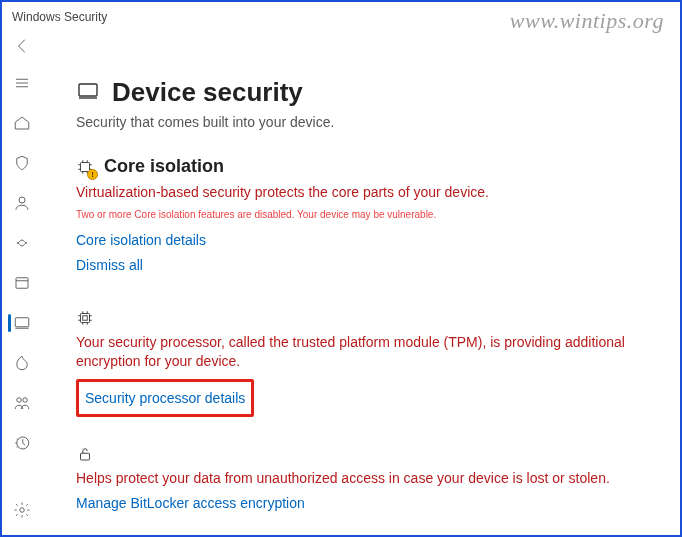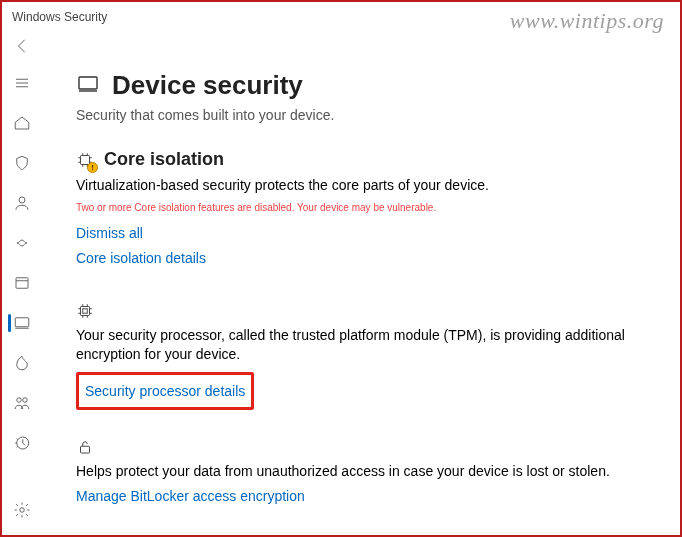--- a/index.html
+++ b/index.html
@@ -1,39 +1,39 @@
 <!DOCTYPE html>
 <html><head>
   <meta charset="utf-8">
   <style>
     * { box-sizing: border-box; margin: 0; padding: 0; }
     html, body { width: 682px; height: 537px; font-family: "Segoe UI", Tahoma, sans-serif; background: #fff; color: #222; overflow: hidden; }
-    .window { width: 682px; height: 537px; border: 2px solid #b91c1c; position: relative; display: flex; flex-direction: column; }
+    .window { width: 682px; height: 537px; border: 2px solid #1d4ed8; position: relative; display: flex; flex-direction: column; }
     .titlebar { height: 30px; display: flex; align-items: center; padding: 0 10px; font-size: 12px; color: #444; }
     .watermark { position: absolute; top: 6px; right: 16px; font-size: 22px; color: rgba(80,80,80,0.55); font-family: Georgia, serif; letter-spacing: 0.5px; pointer-events: none; font-style: italic; }
     .body { flex: 1; display: flex; overflow: hidden; }
     .backrow { height: 32px; display: flex; align-items: center; padding-left: 12px; }
     .backrow svg { width: 18px; height: 18px; stroke: #555; }
     .sidebar { width: 40px; display: flex; flex-direction: column; align-items: center; padding-top: 4px; gap: 10px; border-right: 0; }
     .sidebar .nav-icon { width: 32px; height: 30px; display: flex; align-items: center; justify-content: center; cursor: pointer; position: relative; }
     .sidebar .nav-icon svg { width: 18px; height: 18px; stroke: #555; fill: none; stroke-width: 1.2; }
     .sidebar .nav-icon.active::before { content: ""; position: absolute; left: 2px; top: 6px; width: 3px; height: 18px; background: #0067c0; border-radius: 2px; }
     .spacer { flex: 1; }
-    .content { flex: 1; padding: 6px 30px 20px 34px; overflow-y: auto; }
+    .content { flex: 1; padding: 6px 30px 20px 34px; overflow-y: auto; margin-top: 7px; }
     .page-header { display: flex; align-items: center; gap: 12px; margin-bottom: 6px; }
     .page-header .hicon svg { width: 24px; height: 24px; stroke: #333; fill: none; stroke-width: 1.4; }
     .page-header h1 { font-size: 26px; font-weight: 600; color: #222; }
     .subtitle { font-size: 14px; color: #555; margin-bottom: 26px; }
     .section { margin-bottom: 28px; max-width: 560px; }
     .sec-head { display: flex; align-items: center; gap: 10px; margin-bottom: 6px; }
     .sec-head h2 { font-size: 18px; font-weight: 600; color: #222; }
     .sec-icon { width: 18px; height: 18px; position: relative; }
     .sec-icon svg { width: 18px; height: 18px; stroke: #444; fill: none; stroke-width: 1.3; }
     .sec-icon .warn { position: absolute; right: -4px; bottom: -4px; width: 11px; height: 11px; background: #f7b500; border-radius: 50%; border: 1px solid #b88500; display: flex; align-items: center; justify-content: center; font-size: 8px; font-weight: 700; color: #5c3b00; }
-    .sec-desc { font-size: 14px; color: #000000; line-height: 1.35; margin-bottom: 6px; }
+    .sec-desc { font-size: 14px; color: #b91c1c; line-height: 1.35; margin-bottom: 6px; }
     .sec-warn { font-size: 10px; color: #ef4444; line-height: 1.35; margin-bottom: 10px; }
     .link { font-size: 14px; color: #0067c0; cursor: pointer; display: inline-block; margin-bottom: 8px; }
     .highlighted { border: 3px solid #e2231a; border-radius: 2px; padding: 7px 6px; display: inline-block; margin-top: 2px; }
     
     .icon-stroke { stroke: #555; fill: none; stroke-width: 1.2; }
   </style>
 </head>
 <body>
 
 <div class="window">
@@ -137,22 +137,22 @@
             <svg viewBox="0 0 24 24">
                 <rect x="6" y="6" width="12" height="12" rx="1"></rect>
                 <path d="M9 3v3M15 3v3M9 18v3M15 18v3M3 9h3M3 15h3M18 9h3M18 15h3"></path>
               </svg>
             <span class="warn">!</span>
           </span>
           <h2>Core isolation</h2>
         </div>
         <div class="sec-desc">Virtualization-based security protects the core parts of your device.</div>
         <div class="sec-warn">Two or more Core isolation features are disabled.  Your device may be vulnerable.</div>
+        <div><span class="link">Core isolation details</span></div>
         <div><span class="link">Dismiss all</span></div>
-        <div><span class="link">Core isolation details</span></div>
       </div>
 
       <div class="section">
         <div class="sec-head">
           <span class="sec-icon">
             <svg viewBox="0 0 24 24">
                 <rect x="6" y="6" width="12" height="12" rx="1"></rect>
                 <rect x="9" y="9" width="6" height="6"></rect>
                 <path d="M9 3v3M15 3v3M9 18v3M15 18v3M3 9h3M3 15h3M18 9h3M18 15h3"></path>
               </svg>

